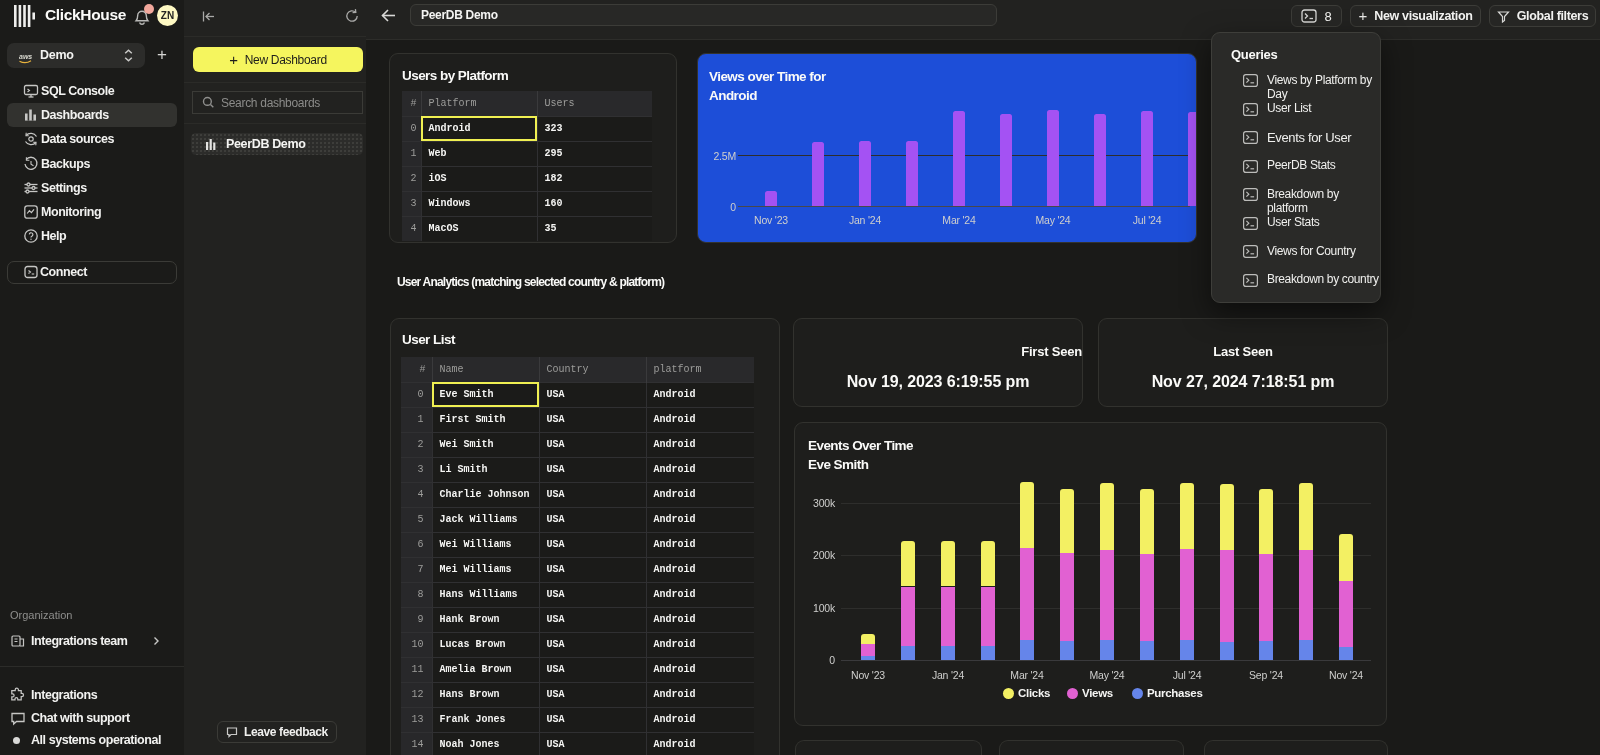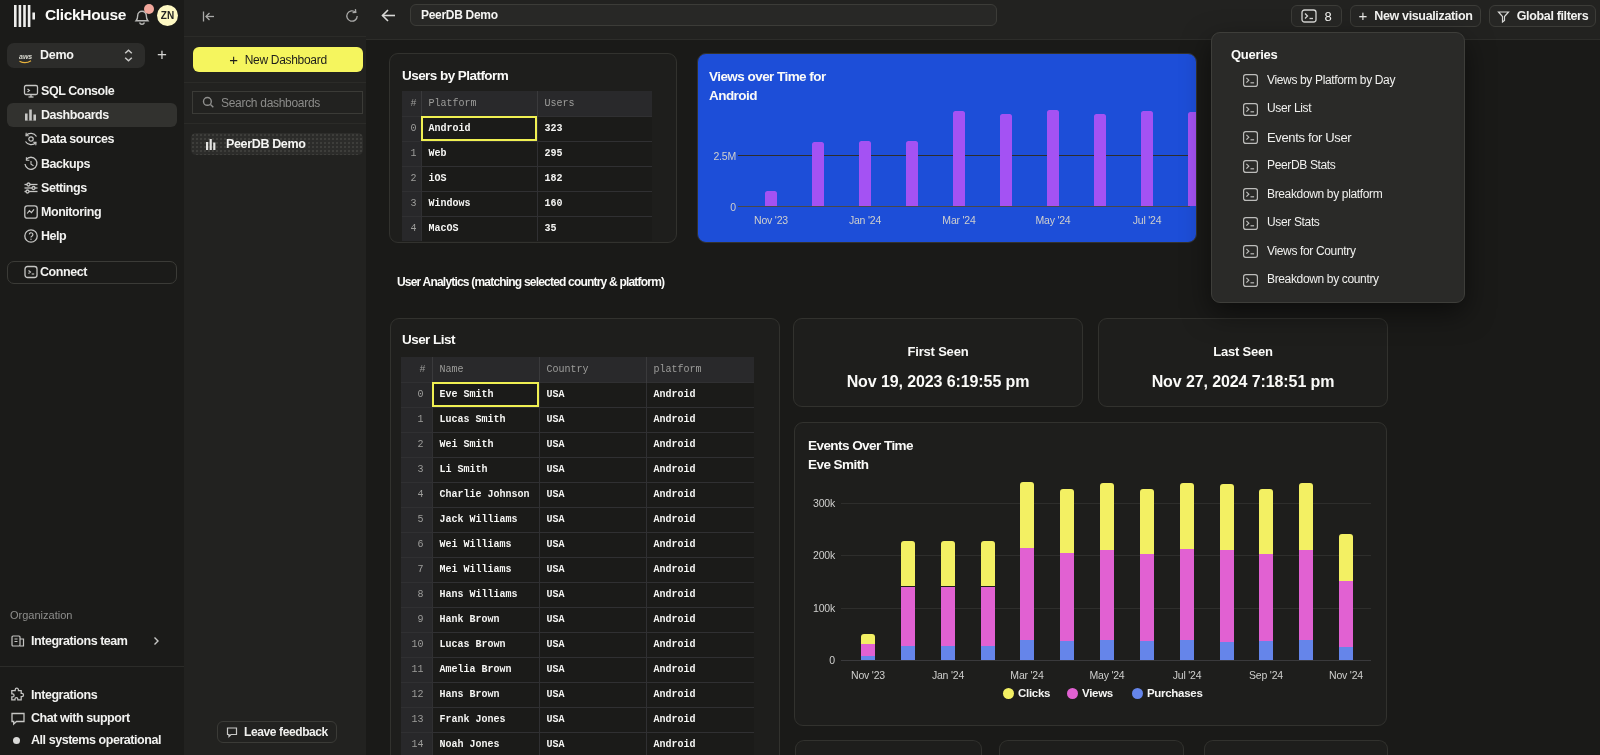--- a/index.html
+++ b/index.html
@@ -268,21 +268,21 @@
               <td style="color:#9d9d9b;font-size:10px;padding-left:7px;white-space:nowrap;border-left:1px solid #3a3a3c;">platform</td>
             </tr>
 <tr style="height:25px;background:#1b1b19;border-top:1px solid #303032;">
               <td style="color:#9d9d9b;font-size:10px;text-align:right;padding-right:8px;background:#28282a;">0</td>
               <td style="color:#f5f5f3;font-size:10px;font-weight:bold;padding-left:7px;white-space:nowrap;overflow:hidden;border-left:1px solid #303032;outline:2px solid #f0f052;outline-offset:-2px;">Eve Smith</td>
               <td style="color:#f5f5f3;font-size:10px;font-weight:bold;padding-left:7px;white-space:nowrap;overflow:hidden;border-left:1px solid #303032;">USA</td>
               <td style="color:#f5f5f3;font-size:10px;font-weight:bold;padding-left:7px;white-space:nowrap;overflow:hidden;border-left:1px solid #303032;">Android</td>
             </tr>
 <tr style="height:25px;background:#1b1b19;border-top:1px solid #303032;">
               <td style="color:#9d9d9b;font-size:10px;text-align:right;padding-right:8px;background:#28282a;">1</td>
-              <td style="color:#f5f5f3;font-size:10px;font-weight:bold;padding-left:7px;white-space:nowrap;overflow:hidden;border-left:1px solid #303032;">Lucas Smith</td>
+              <td style="color:#f5f5f3;font-size:10px;font-weight:bold;padding-left:7px;white-space:nowrap;overflow:hidden;border-left:1px solid #303032;">First Smith</td>
               <td style="color:#f5f5f3;font-size:10px;font-weight:bold;padding-left:7px;white-space:nowrap;overflow:hidden;border-left:1px solid #303032;">USA</td>
               <td style="color:#f5f5f3;font-size:10px;font-weight:bold;padding-left:7px;white-space:nowrap;overflow:hidden;border-left:1px solid #303032;">Android</td>
             </tr>
 <tr style="height:25px;background:#1b1b19;border-top:1px solid #303032;">
               <td style="color:#9d9d9b;font-size:10px;text-align:right;padding-right:8px;background:#28282a;">2</td>
               <td style="color:#f5f5f3;font-size:10px;font-weight:bold;padding-left:7px;white-space:nowrap;overflow:hidden;border-left:1px solid #303032;">Wei Smith</td>
               <td style="color:#f5f5f3;font-size:10px;font-weight:bold;padding-left:7px;white-space:nowrap;overflow:hidden;border-left:1px solid #303032;">USA</td>
               <td style="color:#f5f5f3;font-size:10px;font-weight:bold;padding-left:7px;white-space:nowrap;overflow:hidden;border-left:1px solid #303032;">Android</td>
             </tr>
 <tr style="height:25px;background:#1b1b19;border-top:1px solid #303032;">
@@ -354,21 +354,21 @@
 <tr style="height:25px;background:#1b1b19;border-top:1px solid #303032;">
               <td style="color:#9d9d9b;font-size:10px;text-align:right;padding-right:8px;background:#28282a;">14</td>
               <td style="color:#f5f5f3;font-size:10px;font-weight:bold;padding-left:7px;white-space:nowrap;overflow:hidden;border-left:1px solid #303032;">Noah Jones</td>
               <td style="color:#f5f5f3;font-size:10px;font-weight:bold;padding-left:7px;white-space:nowrap;overflow:hidden;border-left:1px solid #303032;">USA</td>
               <td style="color:#f5f5f3;font-size:10px;font-weight:bold;padding-left:7px;white-space:nowrap;overflow:hidden;border-left:1px solid #303032;">Android</td>
             </tr>
 </tbody>
         </table>
       </div>
 <div class="abs" style="left:427px;top:318px;width:290px;height:89px;background:#1e1e1c;border:1px solid #32322e;border-radius:9px;">
-<div class="abs" style="left:0;top:25px;width:288px;text-align:center;color:#fafaf8;font-size:13px;letter-spacing:-0.2px;font-weight:bold;">First Seen</div>
+<div class="abs" style="left:0;top:25px;width:288px;text-align:right;color:#fafaf8;font-size:13px;letter-spacing:-0.2px;font-weight:bold;">First Seen</div>
 <div class="abs" style="left:0;top:54px;width:288px;text-align:center;color:#fafaf8;font-size:16px;letter-spacing:-0.1px;font-weight:bold;">Nov 19, 2023 6:19:55 pm</div>
 </div>
 <div class="abs" style="left:732px;top:318px;width:290px;height:89px;background:#1e1e1c;border:1px solid #32322e;border-radius:9px;">
 <div class="abs" style="left:0;top:25px;width:288px;text-align:center;color:#fafaf8;font-size:13px;letter-spacing:-0.2px;font-weight:bold;">Last Seen</div>
 <div class="abs" style="left:0;top:54px;width:288px;text-align:center;color:#fafaf8;font-size:16px;letter-spacing:-0.1px;font-weight:bold;">Nov 27, 2024 7:18:51 pm</div>
 </div>
 <div class="abs" style="left:428px;top:422px;width:593px;height:304px;background:#1e1e1c;border:1px solid #32322e;border-radius:9px;overflow:hidden;">
 <div class="abs ct" style="left:13px;top:14px;line-height:18.5px;">Events Over Time<br>Eve Smith</div>
 <div class="abs" style="left:46px;top:79.5px;width:530px;height:1px;background:#2e2e2c;"></div>
 <div class="abs" style="left:46px;top:132px;width:530px;height:1px;background:#2e2e2c;"></div>
@@ -428,21 +428,21 @@
 <div class="abs" style="left:223px;top:264px;color:#f5f5f3;font-size:11.5px;letter-spacing:-0.3px;font-weight:bold;">Clicks</div>
 <div class="abs" style="left:272px;top:265px;width:11px;height:11px;border-radius:50%;background:#e161d2;"></div>
 <div class="abs" style="left:287px;top:264px;color:#f5f5f3;font-size:11.5px;letter-spacing:-0.3px;font-weight:bold;">Views</div>
 <div class="abs" style="left:337px;top:265px;width:11px;height:11px;border-radius:50%;background:#6585ea;"></div>
 <div class="abs" style="left:352px;top:264px;color:#f5f5f3;font-size:11.5px;letter-spacing:-0.3px;font-weight:bold;">Purchases</div>
 </div>
 <div class="abs" style="left:429px;top:740px;width:187px;height:30px;background:#1e1e1c;border:1px solid #32322e;border-radius:9px 9px 0 0;border-bottom:none;"></div>
 <div class="abs" style="left:633px;top:740px;width:185px;height:30px;background:#1e1e1c;border:1px solid #32322e;border-radius:9px 9px 0 0;border-bottom:none;"></div>
 <div class="abs" style="left:838px;top:740px;width:184px;height:30px;background:#1e1e1c;border:1px solid #32322e;border-radius:9px 9px 0 0;border-bottom:none;"></div>
 </div>
-<div class="abs" style="left:1211px;top:32px;width:254px;height:271px;background:#2a2a28;border:1px solid #3e3e3a;border-radius:9px;box-shadow:0 10px 28px rgba(0,0,0,.5);">
+<div class="abs" style="left:1211px;top:32px;width:170px;height:271px;background:#2a2a28;border:1px solid #3e3e3a;border-radius:9px;box-shadow:0 10px 28px rgba(0,0,0,.5);">
 <div class="abs" style="left:19px;top:14px;font-size:13px;letter-spacing:-0.3px;font-weight:bold;color:#fafaf8;">Queries</div>
 <div class="abs" style="left:31px;top:40.0px;"><svg width="15" height="13" viewBox="0 0 15 13" fill="none" stroke="#bcbcba" stroke-width="1.2">
           <rect x="0.6" y="0.6" width="13.8" height="11.8" rx="2.2"></rect>
           <path d="M3.4 3.8 L5.8 6.2 L3.4 8.6"></path>
           <path d="M7.5 8.8 h3.6"></path>
         </svg></div>
 <div class="abs" style="left:55px;top:39.5px;color:#f0f0ee;font-size:12px;letter-spacing:-0.35px;">Views by Platform by Day</div>
 <div class="abs" style="left:31px;top:68.5px;"><svg width="15" height="13" viewBox="0 0 15 13" fill="none" stroke="#bcbcba" stroke-width="1.2">
           <rect x="0.6" y="0.6" width="13.8" height="11.8" rx="2.2"></rect>
           <path d="M3.4 3.8 L5.8 6.2 L3.4 8.6"></path>

